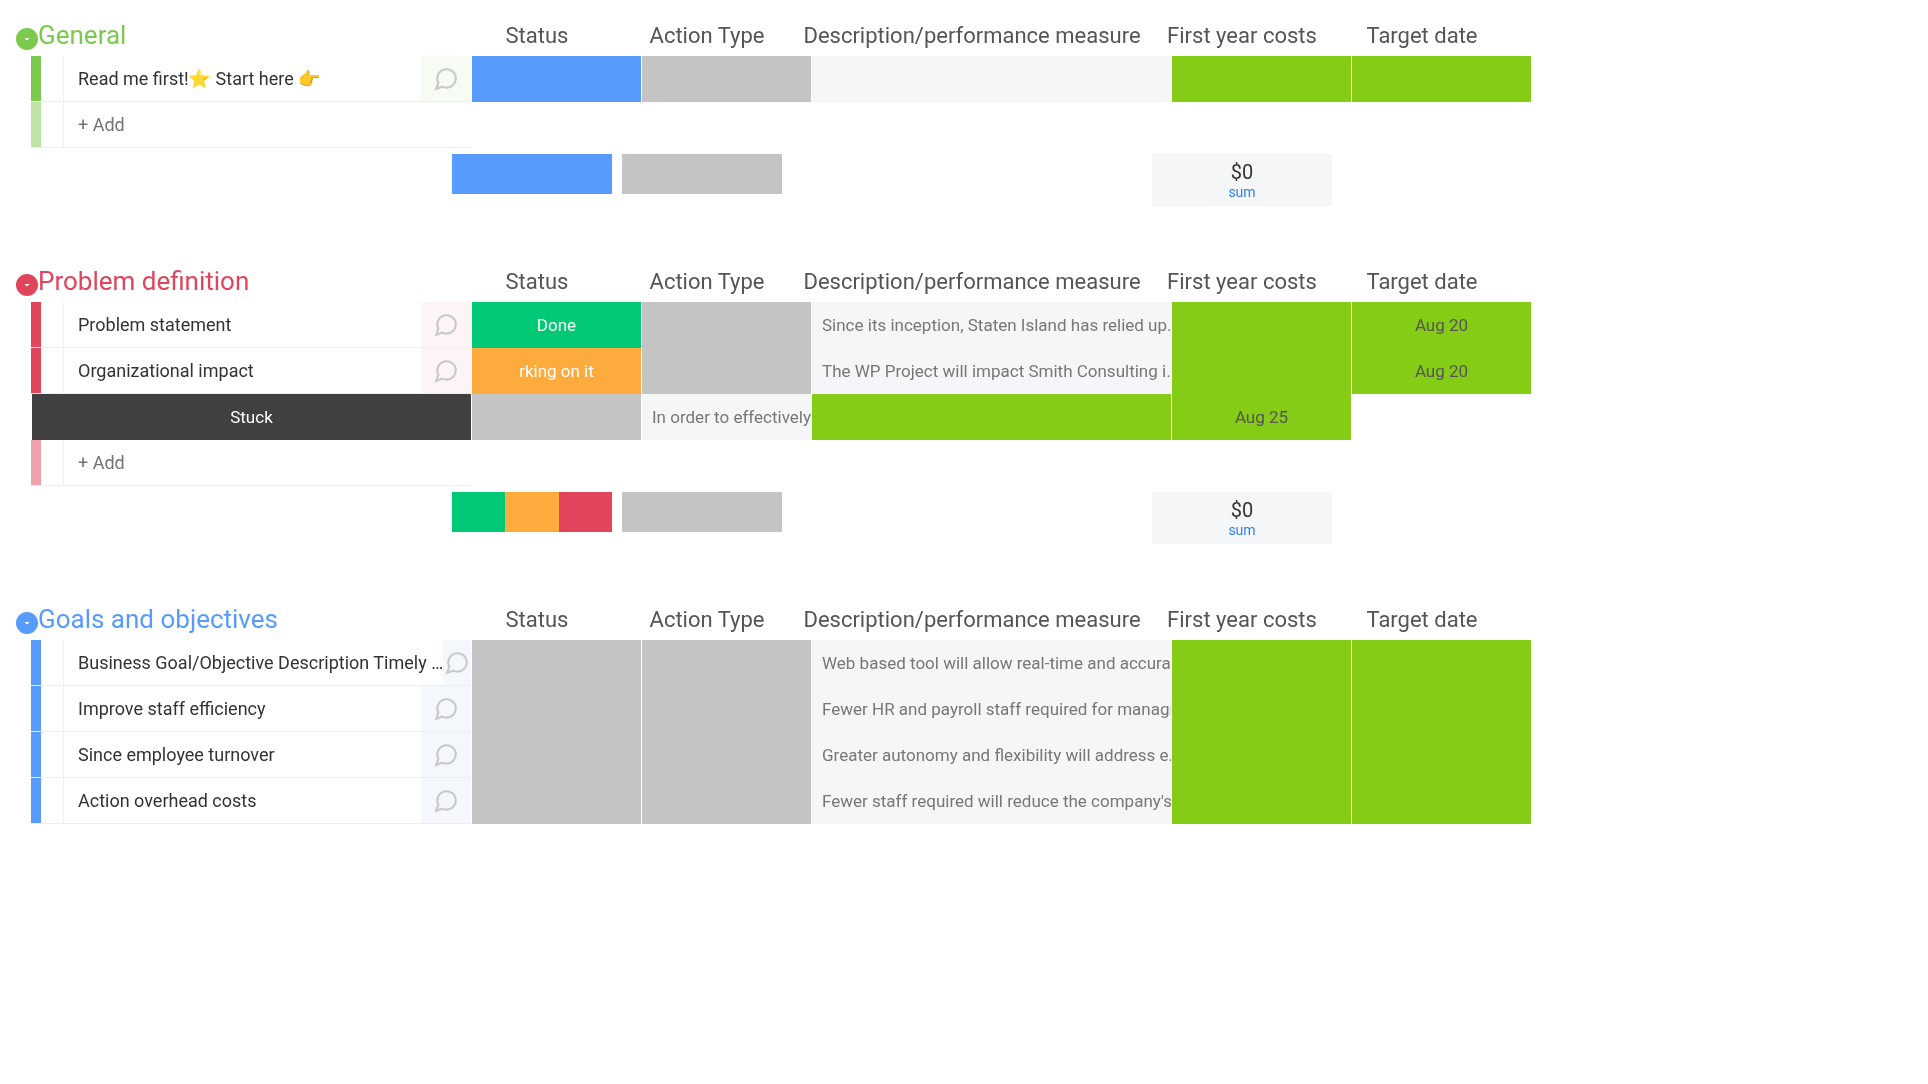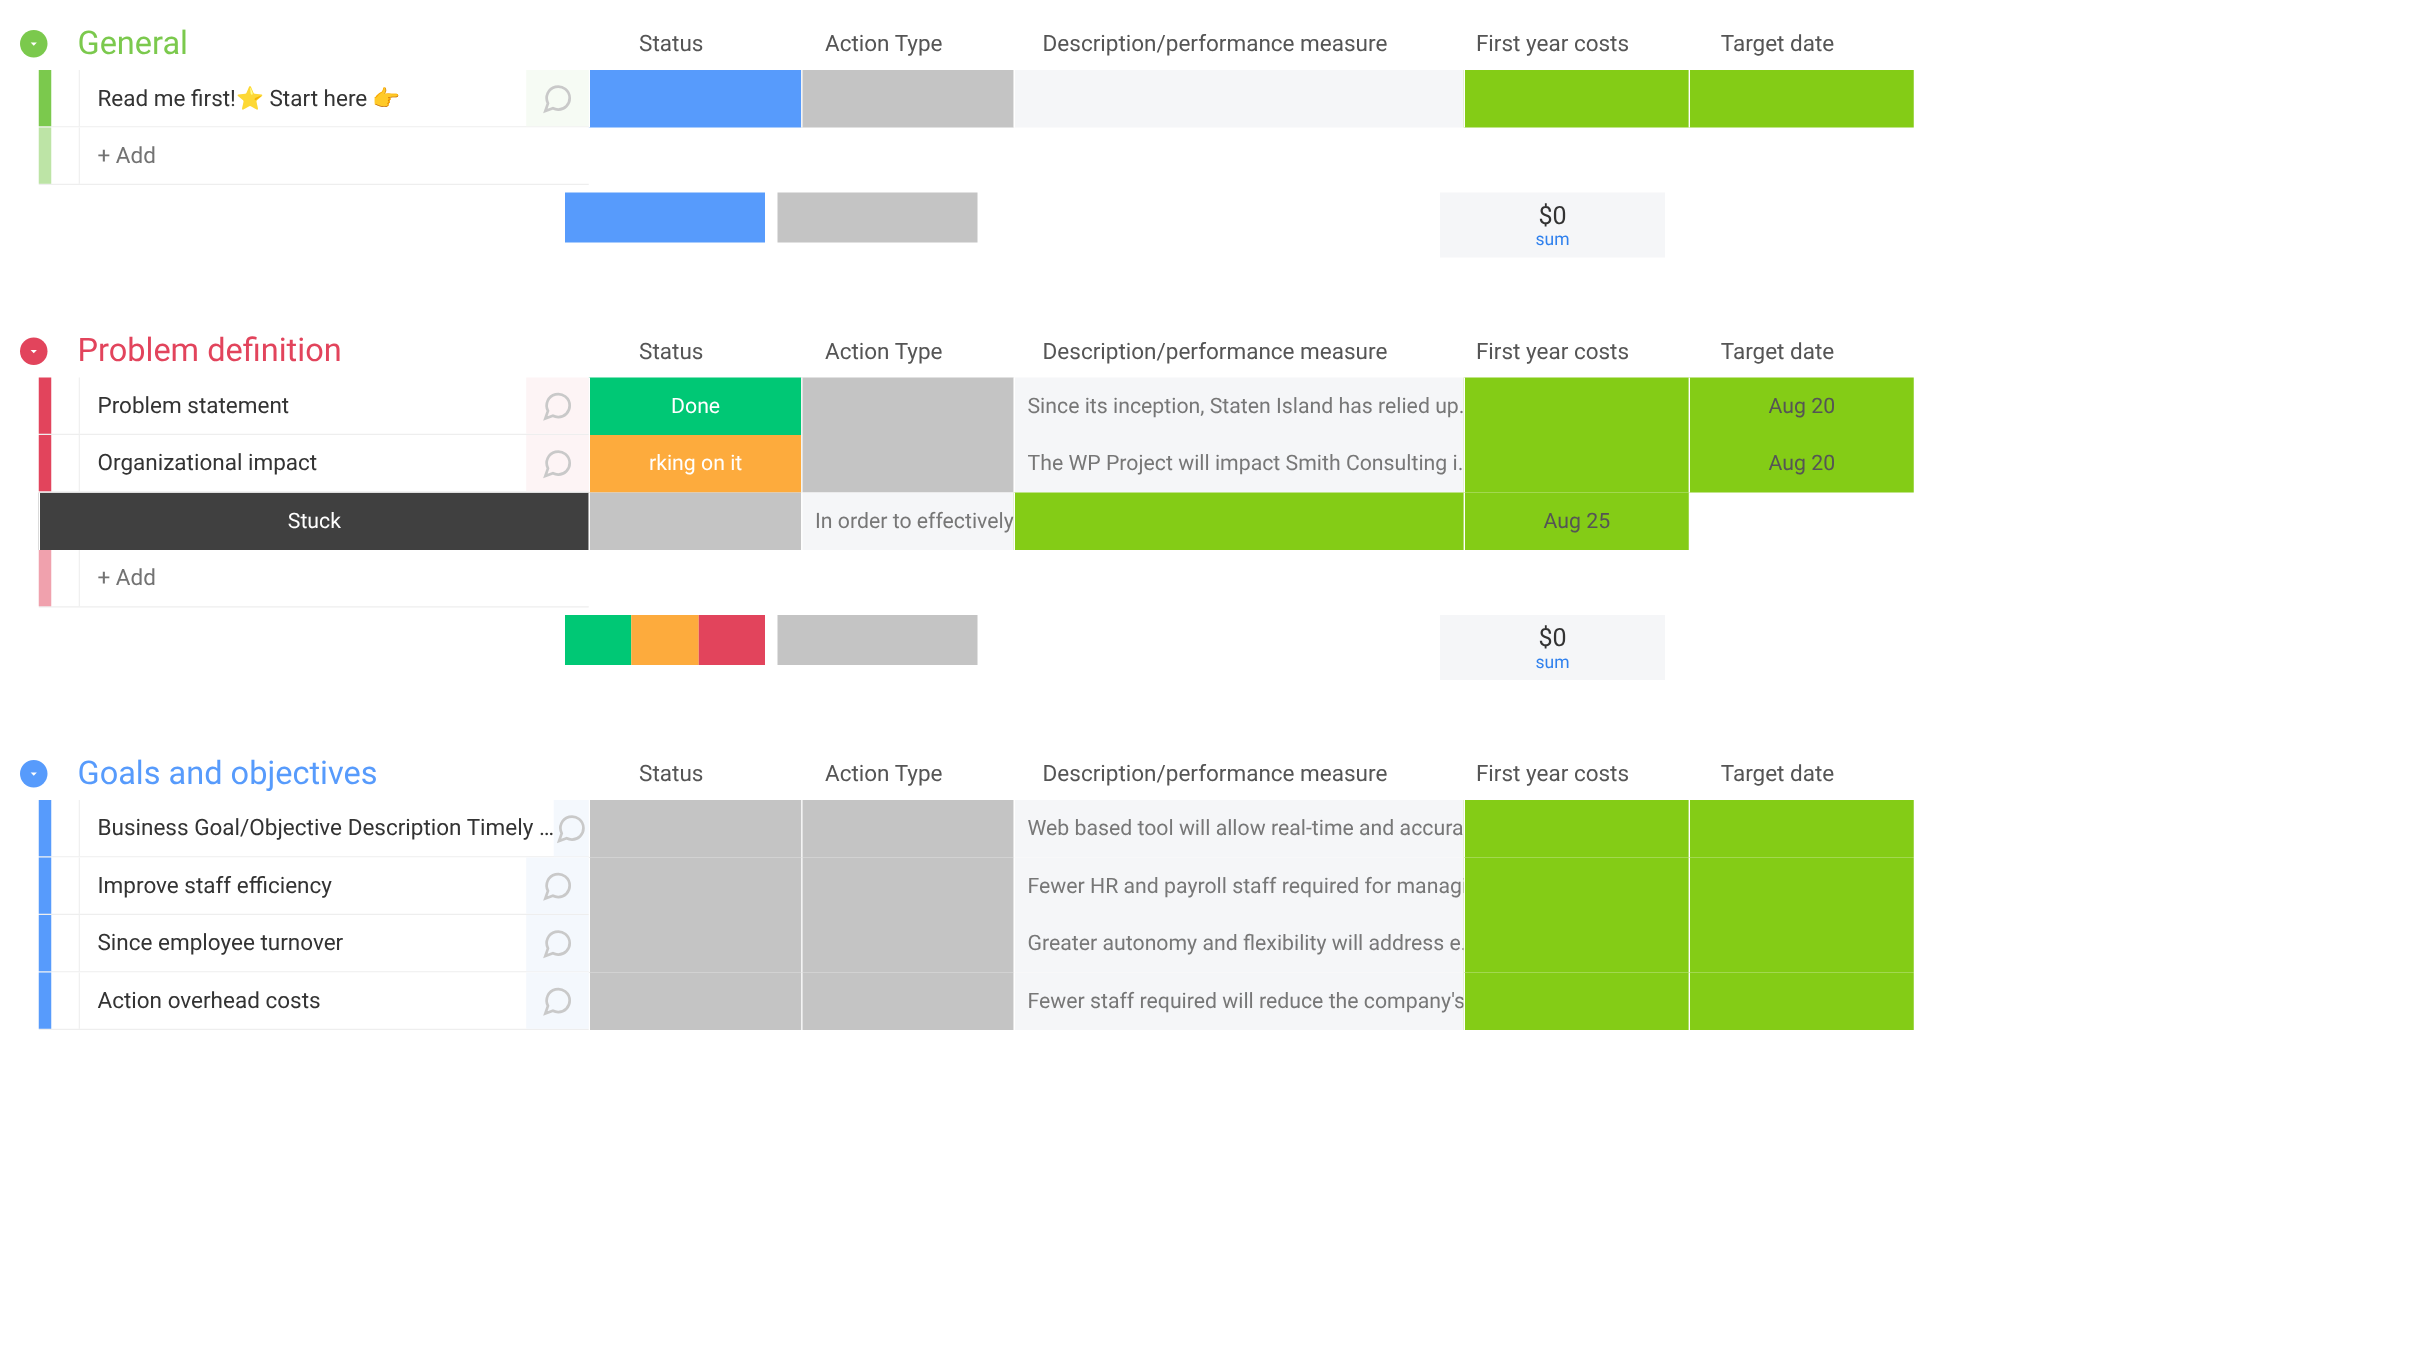--- a/index.html
+++ b/index.html
@@ -1,24 +1,24 @@
 <!DOCTYPE html>
 <html><head>
 <meta charset="utf-8">
 <style>
 * { box-sizing: border-box; margin: 0; padding: 0; }
 body { font-family: -apple-system, BlinkMacSystemFont, "Segoe UI", Roboto, Helvetica, Arial, sans-serif; background: #fff; color: #333; font-size: 18px; }
 .board { padding: 20px 0 0 12px; }
 .group { margin-bottom: 60px; }
 .group-header { display: grid; grid-template-columns: 440px 170px 170px 360px 180px 180px; align-items: center; margin-bottom: 6px; }
-.group-title-wrap { display: flex; align-items: center; gap: 24px; padding-left: 4px; }
+.group-title-wrap { display: flex; align-items: flex-end; gap: 0; padding-left: 4px; }
 .collapse-icon { width: 22px; height: 22px; border-radius: 50%; display: flex; align-items: center; justify-content: center; cursor: pointer; }
 .collapse-icon svg { width: 12px; height: 12px; fill: #fff; }
 .group-title { font-size: 26px; font-weight: 400; }
-.col-header { color: #555; font-size: 18px; text-align: center; }
+.col-header { color: #555; font-size: 22px; text-align: center; }
 .row { display: grid; grid-template-columns: 440px 170px 170px 360px 180px 180px; align-items: stretch; height: 46px; padding-left: 19px; }
 .row-left { display: flex; align-items: center; background: #fff; border-bottom: 1px solid #eee; position: relative; }
 .color-bar { width: 10px; height: 100%; flex: 0 0 10px; }
 .row-name-area { flex: 1; display: flex; align-items: center; padding-left: 14px; margin-left: 22px; height: 100%; border-left: 1px solid #f0f0f0; }
 .row-name { color: #333; font-size: 18px; white-space: nowrap; overflow: hidden; text-overflow: ellipsis; }
 .chat-cell { width: 50px; display: flex; align-items: center; justify-content: center; background: #f7f7f7; height: 100%; }
 .chat-cell svg { width: 26px; height: 26px; stroke: #c9c9c9; fill: none; stroke-width: 2; }
 .cell { display: flex; align-items: center; justify-content: center; border-left: 1px solid #fff; height: 100%; }
 .status-cell { color: #fff; font-size: 17px; overflow: hidden; white-space: nowrap; }
 .gray-cell { background: #c4c4c4; }

